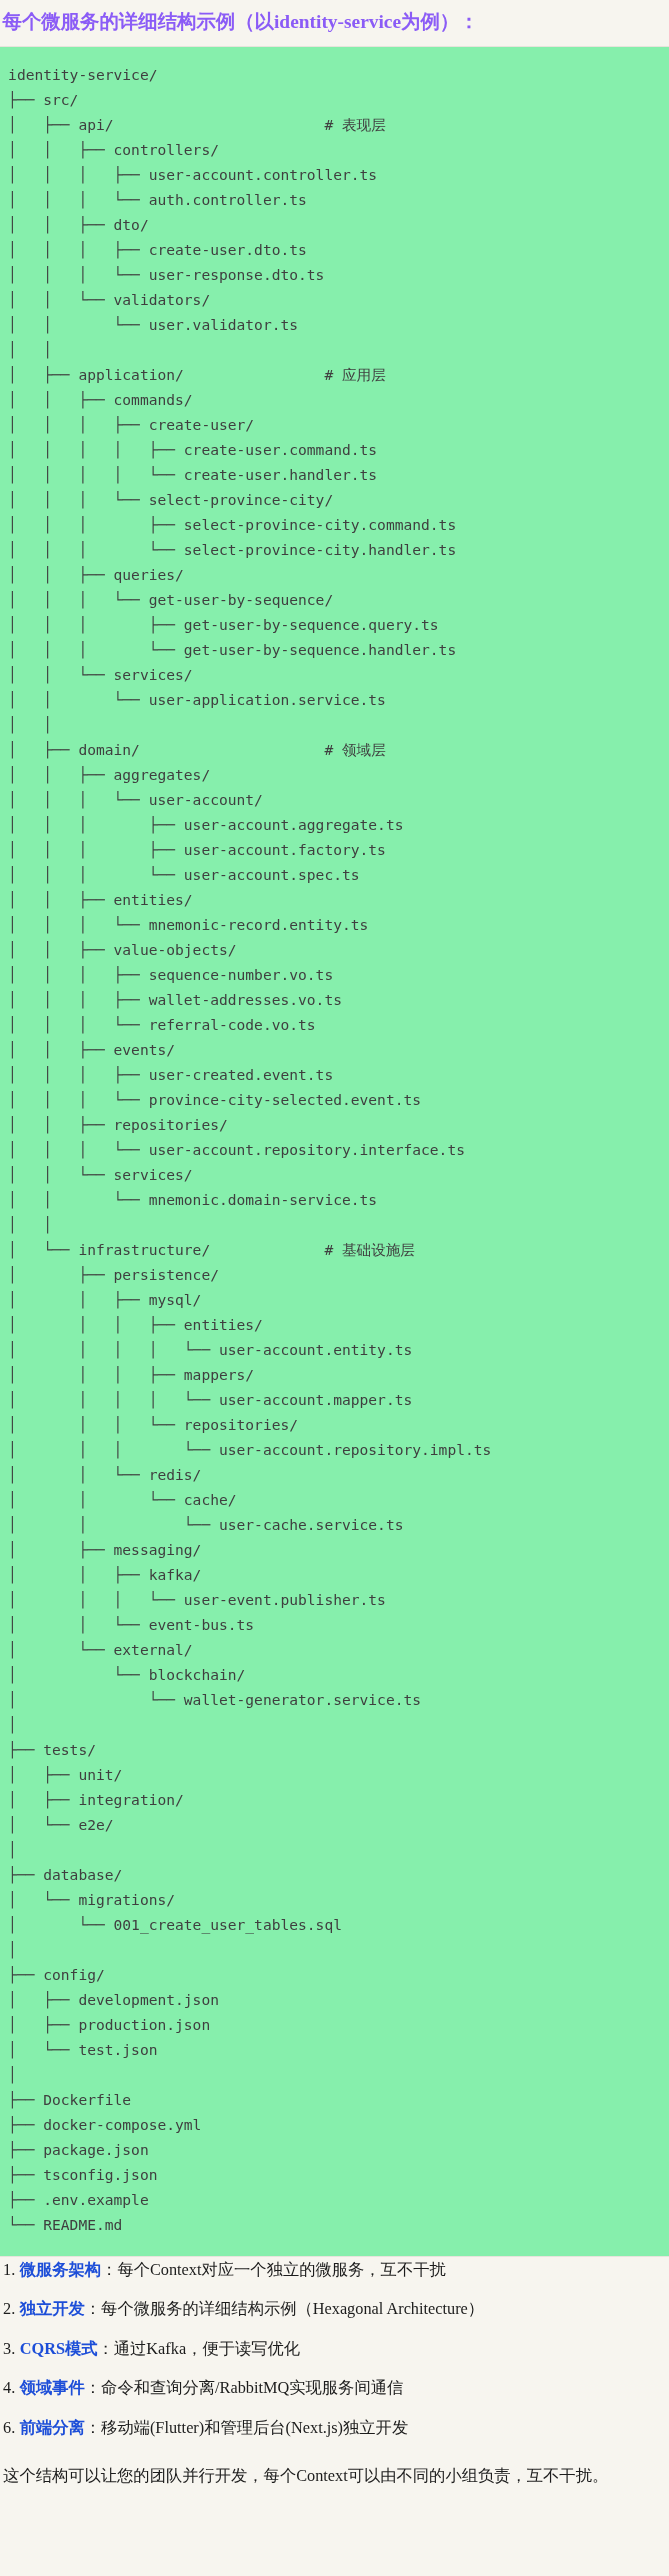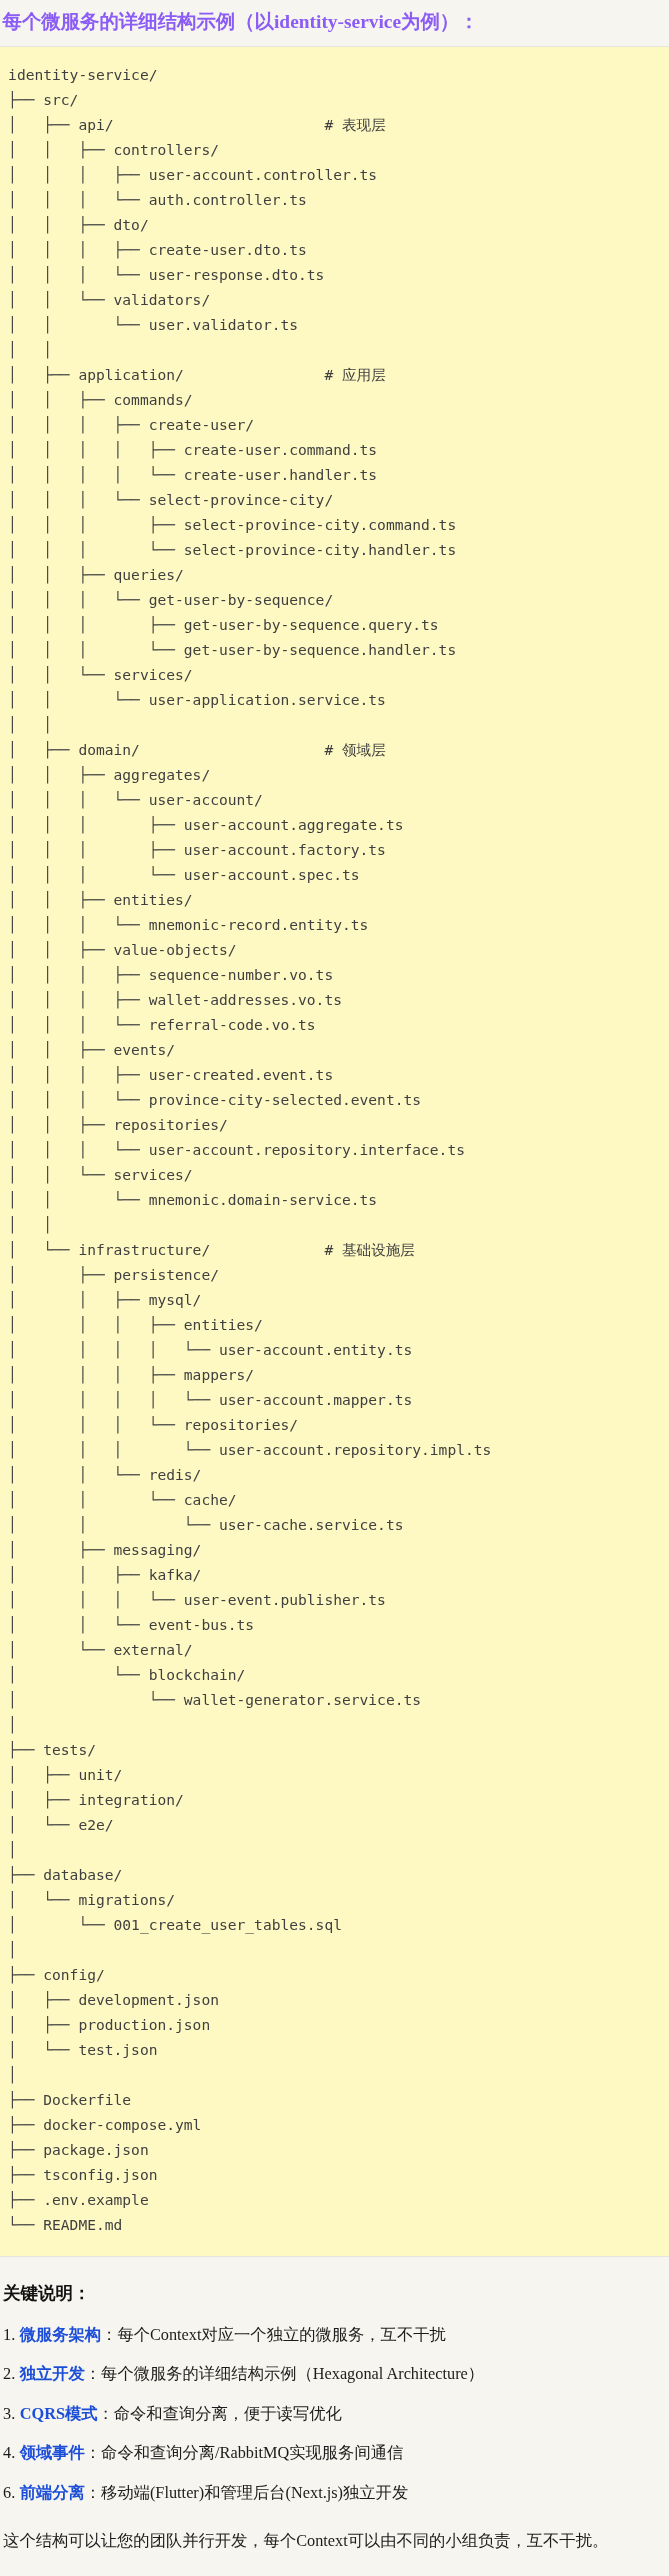--- a/index.html
+++ b/index.html
@@ -18,21 +18,21 @@
     margin: 8.8px 0 11.3px 2.5px;
     font-size: 19.4px;
     line-height: 26px;
     font-weight: bold;
     color: #8b5cf6;
     font-family: "Liberation Serif", serif;
   }
   .codeblock {
     border-top: 0.6px solid #e7e4dc;
     border-bottom: 0.6px solid #e7e4dc;
-    background: #fef9c3;
+    background: #86efac;
     padding: 15px 0 19px 8.1px;
     overflow: hidden;
   }
   .tree {
     margin: 0;
     font-family: "DejaVu Sans Mono", monospace;
     font-size: 14.6px;
     line-height: 25px;
     color: #3f3f3f;
     white-space: pre;
@@ -157,33 +157,32 @@
 │
 ├── Dockerfile
 ├── docker-compose.yml
 ├── package.json
 ├── tsconfig.json
 ├── .env.example
 └── README.md</pre>
 </div>
 
 <section class="notes">
-  <h3 class="notes-heading">关键说明：</h3>
 
   <div id="notes-list">
     <p class="note-item">
       <span class="num">1.</span><span class="label">微服务架构</span><span class="body">：每个Context对应一个独立的微服务，互不干扰</span>
     </p>
 
     <p class="note-item">
       <span class="num">2.</span><span class="label">独立开发</span><span class="body">：每个微服务的详细结构示例（Hexagonal Architecture）</span>
     </p>
 
     <p class="note-item">
-      <span class="num">3.</span><span class="label">CQRS模式</span><span class="body">：命令和查询分离，便于读写优化</span>
+      <span class="num">3.</span><span class="label">CQRS模式</span><span class="body">：通过Kafka，便于读写优化</span>
     </p>
 
     <p class="note-item">
       <span class="num">4.</span><span class="label">领域事件</span><span class="body">：命令和查询分离/RabbitMQ实现服务间通信</span>
     </p>
 
 
     <p class="note-item">
       <span class="num">6.</span><span class="label">前端分离</span><span class="body">：移动端(Flutter)和管理后台(Next.js)独立开发</span>
     </p>

